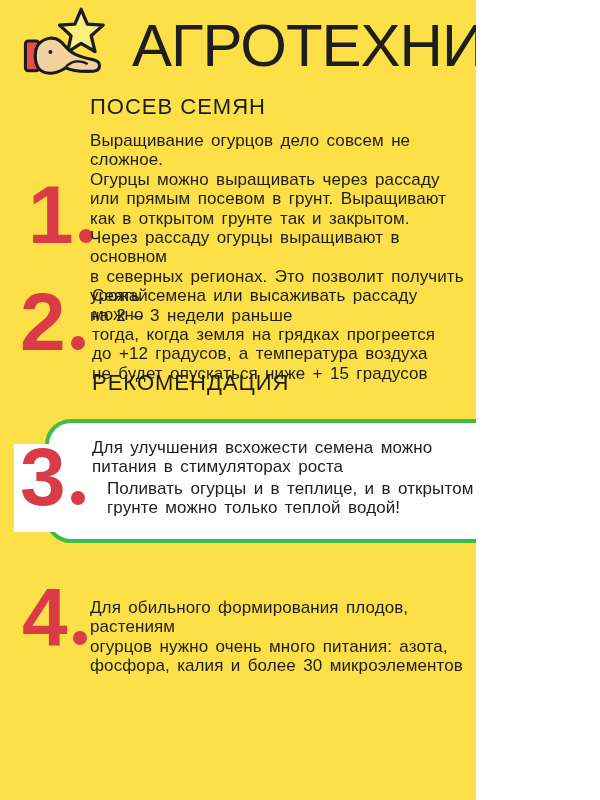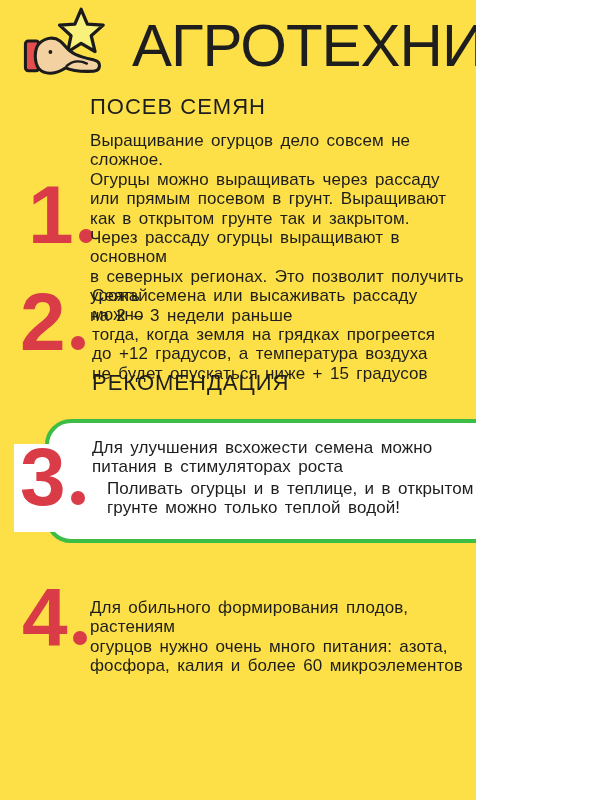--- a/index.html
+++ b/index.html
@@ -125,15 +125,15 @@
       <rect x="109" y="62" width="11" height="16" rx="4" fill="#87d8a3" stroke="#1c1c1c" stroke-width="3"></rect>
     </g>
 
     <path d="M100,25 C101,17 106,12 110,14" fill="none" stroke="#1c1c1c" stroke-width="2.8" stroke-linecap="round"></path>
     <path d="M98,17 a4.5,4.5 0 1 0 -6,4.5" fill="none" stroke="#1c1c1c" stroke-width="2.6" stroke-linecap="round"></path>
   </svg>
 
   <div class="big-number n4"><span>4</span><span class="num-dot"></span></div>
   <div class="body-text p4">Для обильного формирования плодов, растениям
 огурцов нужно очень много питания: азота,
-фосфора, калия и более 60 микроэлементов</div>
+фосфора, калия и более 30 микроэлементов</div>
 
 </div>
 
 </body></html>

